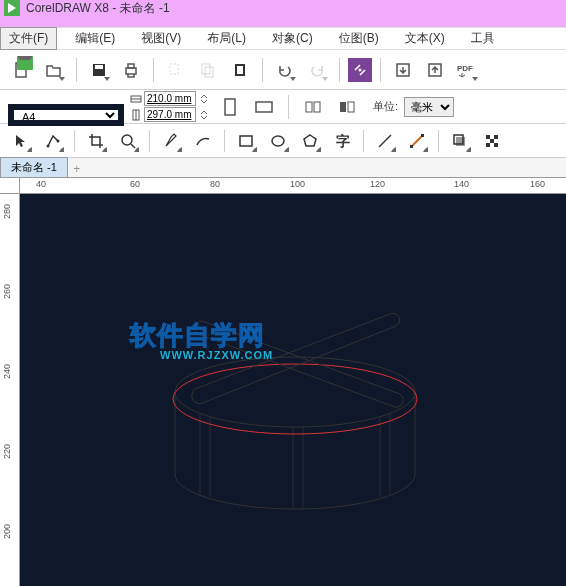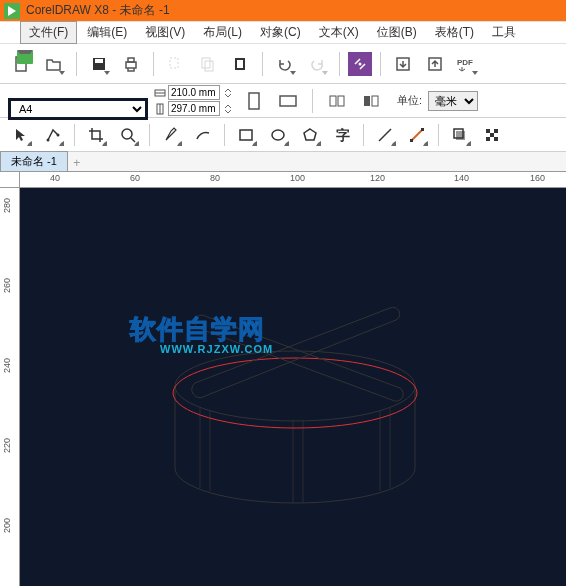--- a/index.html
+++ b/index.html
@@ -1,33 +1,33 @@
 <!DOCTYPE html>
 <html><head>
 <meta charset="utf-8">
 <style>
 * { margin: 0; padding: 0; box-sizing: border-box; font-family: "Microsoft YaHei", Arial, sans-serif; }
 body { width: 566px; height: 586px; background: #fff; overflow: hidden; font-size: 12px; }
-.titlebar { height: 22px; background: #f97316; display: flex; align-items: center; padding: 0 4px; border-bottom: 1px solid #e0e0e0; }
+.titlebar { height: 28px; background: #f0abfc; display: flex; padding: 0 4px; border-bottom: 1px solid #e0e0e0; }
 .app-icon { width: 16px; height: 16px; margin-right: 6px; }
 .title-text { color: #333; font-size: 12px; }
-.menubar { height: 22px; background: #fff; display: flex; align-items: center; padding: 0 20px; gap: 2px; border-bottom: 1px solid #e0e0e0; }
+.menubar { height: 22px; background: #fff; display: flex; align-items: center; padding: 0 0; gap: 10px; border-bottom: 1px solid #e0e0e0; }
 .menu-item { padding: 2px 8px; color: #333; font-size: 12px; cursor: pointer; }
 .menu-item:first-child { border: 1px solid #999; background: #f0f0f0; }
 .toolbar { height: 40px; background: #fff; display: flex; align-items: center; padding: 4px 8px; gap: 4px; border-bottom: 1px solid #d0d0d0; }
 .tool-btn { width: 28px; height: 28px; display: flex; align-items: center; justify-content: center; cursor: pointer; color: #555; position: relative; }
 .tool-btn.dropdown::after { content: ''; position: absolute; bottom: 3px; right: 3px; border-left: 3px solid transparent; border-right: 3px solid transparent; border-top: 4px solid #666; }
 .tool-sep { width: 1px; height: 24px; background: #ccc; margin: 0 4px; }
 .new-icon { position: relative; }
 .new-icon::after { content: ''; position: absolute; top: 0; right: 0; width: 10px; height: 10px; background: #4CAF50; border-radius: 1px; }
 .purple-btn { background: #7B4397; width: 24px; height: 24px; }
 .propbar { height: 34px; background: #fff; display: flex; align-items: center; padding: 4px 8px; gap: 6px; border-bottom: 1px solid #d0d0d0; }
-.page-select { width: 140px; height: 22px; border: 3px solid #0f172a; padding: 0 4px; font-size: 11px; background: #fff; margin-top: 16px; }
+.page-select { width: 116px; height: 22px; border: 6px solid #0f172a; padding: 0 4px; font-size: 11px; background: #fff; margin-top: 16px; }
 .dim-group { display: flex; flex-direction: column; gap: 1px; }
-.dim-row { display: flex; align-items: center; gap: 2px; }
+.dim-row { display: flex; align-items: center; gap: 2px; text-decoration: underline; }
 .dim-input { width: 52px; height: 15px; border: 1px solid #999; font-size: 10px; padding: 0 2px; }
 .unit-label { font-size: 11px; color: #333; margin-left: 6px; }
 .unit-select { width: 50px; height: 20px; border: 1px solid #999; font-size: 11px; padding: 0 2px; }
 .toolbox { height: 34px; background: #fff; display: flex; align-items: center; padding: 4px 8px; gap: 6px; border-bottom: 1px solid #d0d0d0; }
 .tbx-btn { width: 26px; height: 26px; display: flex; align-items: center; justify-content: center; cursor: pointer; color: #333; position: relative; }
 .tbx-btn.dd::after { content: ''; position: absolute; bottom: 2px; right: 2px; border-left: 2px solid transparent; border-top: 2px solid transparent; border-bottom: 3px solid #666; border-right: 3px solid #666; width:0; height:0; }
 .tbx-sep { width: 1px; height: 22px; background: #ccc; margin: 0 2px; }
 .tab-strip { height: 20px; background: #f5f5f5; display: flex; align-items: flex-end; border-bottom: 1px solid #999; }
 .doc-tab { background: #d0e4f5; border: 1px solid #999; border-bottom: none; padding: 2px 10px; font-size: 11px; cursor: pointer; margin-top: 25px; }
 .add-tab { width: 18px; height: 16px; display:flex; align-items:center; justify-content:center; color:#999; cursor:pointer; }
@@ -55,23 +55,22 @@
     </svg>
   <span class="title-text">CorelDRAW X8 - 未命名 -1</span>
 </div>
 
 <div class="menubar">
   <span class="menu-item">文件(F)</span>
   <span class="menu-item">编辑(E)</span>
   <span class="menu-item">视图(V)</span>
   <span class="menu-item">布局(L)</span>
   <span class="menu-item">对象(C)</span>
+  <span class="menu-item">位图(B)</span>
   <span class="menu-item">文本(X)</span>
-  <span class="menu-item">位图(B)</span>
-  <span class="menu-item">表格(T)</span>
   <span class="menu-item">工具</span>
 </div>
 
 <div class="toolbar">
   <div class="tool-btn dropdown new-icon">
     <svg width="18" height="18" viewBox="0 0 18 18">
         <rect x="3" y="2" width="10" height="14" fill="none" stroke="#555" stroke-width="1.5"></rect>
       </svg>
   </div>
   <div class="tool-btn dropdown">
@@ -296,21 +295,21 @@
 </div>
 
 <div class="tab-strip">
   <div class="doc-tab">未命名 -1</div>
   <div class="add-tab">+</div>
 </div>
 
 <div class="workspace">
   <div class="ruler-corner"></div>
   <div class="ruler-h">
-    <span class="ruler-tick-h" style="left:30px">40</span>
+    <span class="ruler-tick-h" style="left:16px">40</span>
     <span class="ruler-tick-h" style="left:110px">60</span>
     <span class="ruler-tick-h" style="left:190px">80</span>
     <span class="ruler-tick-h" style="left:270px">100</span>
     <span class="ruler-tick-h" style="left:350px">120</span>
     <span class="ruler-tick-h" style="left:434px">140</span>
     <span class="ruler-tick-h" style="left:510px">160</span>
   </div>
   <div class="ruler-v">
     <span class="ruler-tick-v" style="top:10px">280</span>
     <span class="ruler-tick-v" style="top:90px">260</span>

